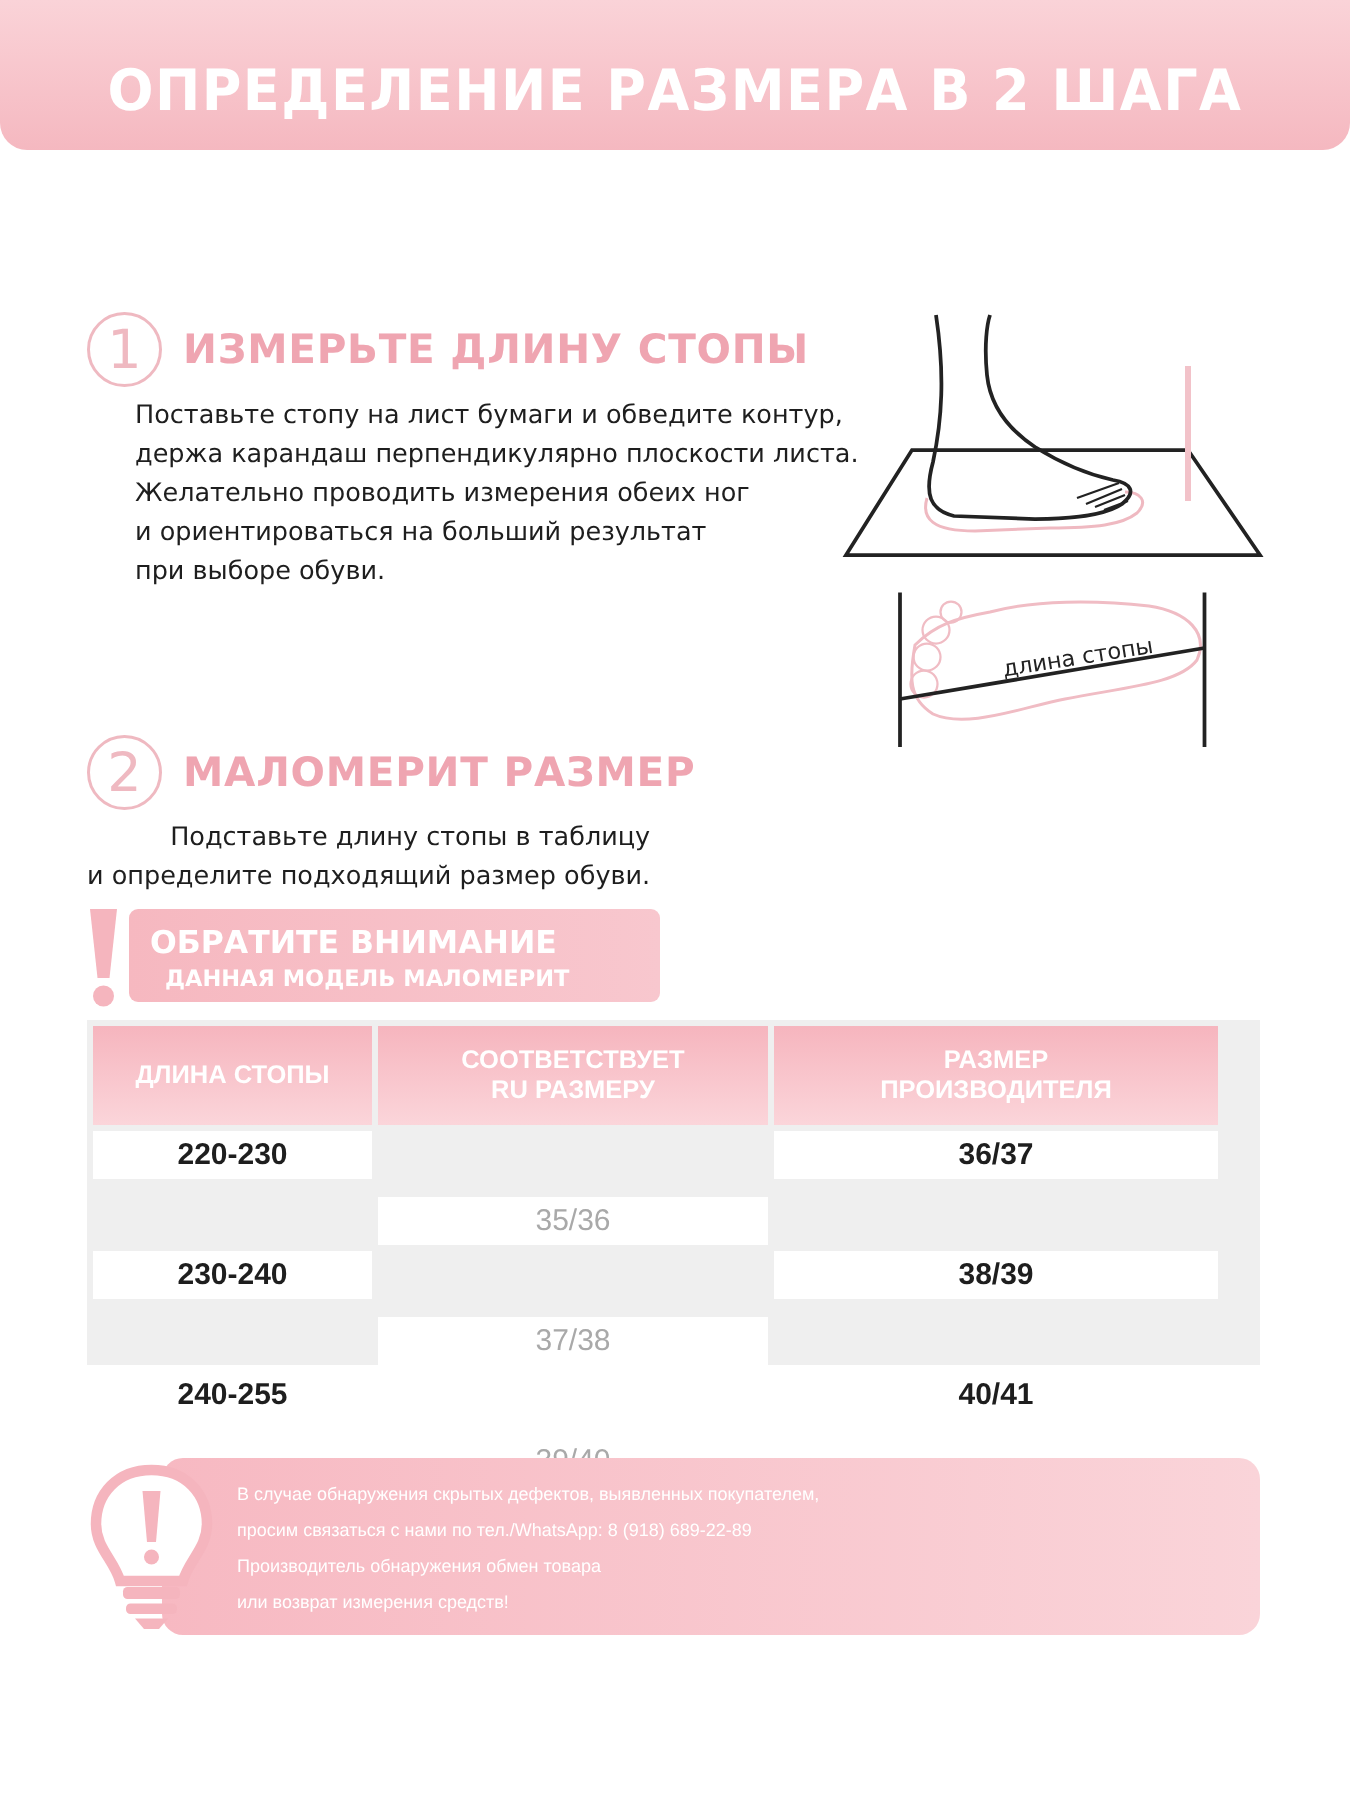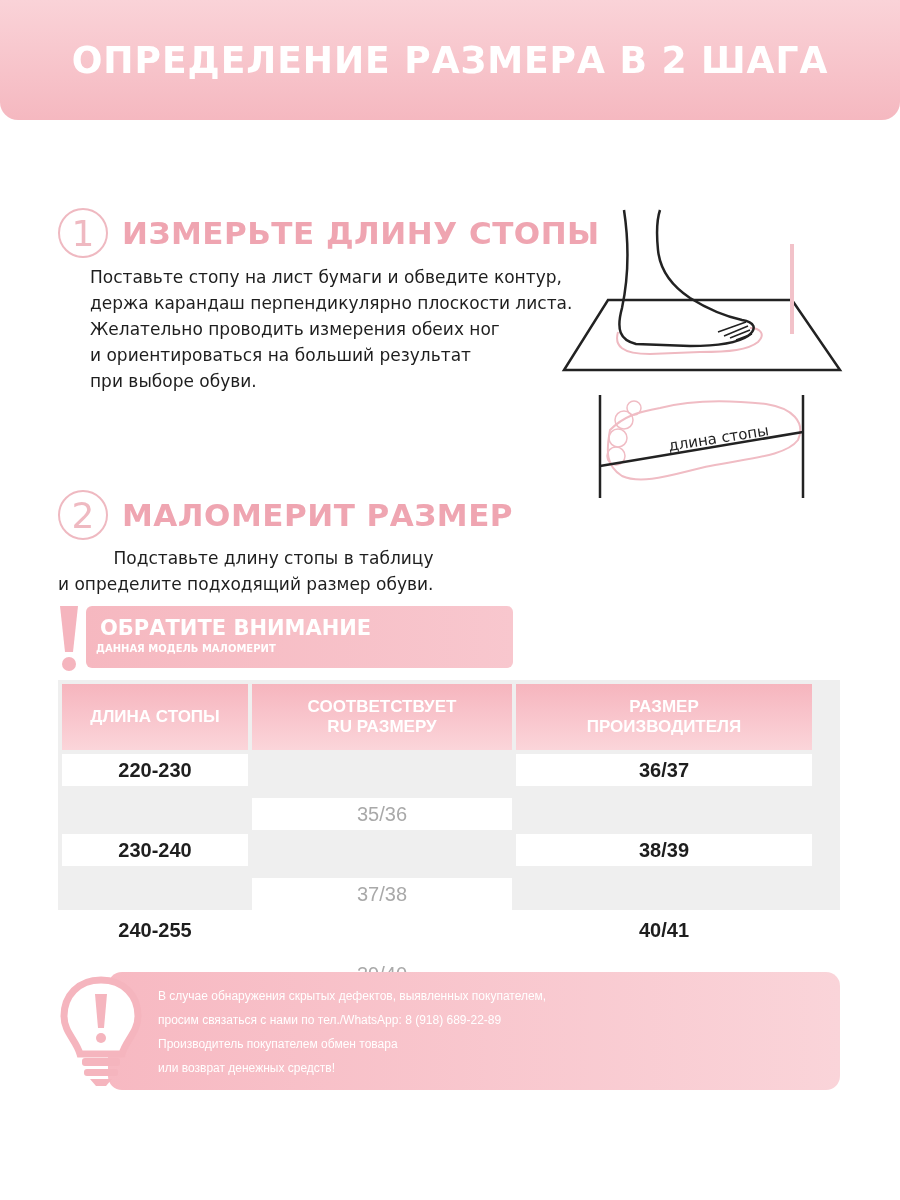--- a/index.html
+++ b/index.html
@@ -1,39 +1,39 @@
 <!DOCTYPE html>
 <html><head>
 <meta charset="utf-8">
 <style>
   html, body { margin:0; padding:0; }
   body { width:900px; height:1200px; background:#ffffff; position:relative; overflow:hidden;
          font-family:"Liberation Sans", sans-serif; color:#1e1e1e; }
-  .banner { position:absolute; left:0; top:0; width:900px; height:120px;
+  .banner { position:absolute; left:0; top:0; width:900px; height:100px;
             background:linear-gradient(180deg,#fad3d8 0%,#f5b8c0 100%);
             border-radius:0 0 18px 18px; }
   .banner-title { position:absolute; left:0; width:900px; top:38px; text-align:center;
                   color:#fff; font-weight:bold; font-size:38px; letter-spacing:1px;
                   font-family:"DejaVu Sans", sans-serif; transform:scaleX(0.95); }
   .step-head { position:absolute; display:flex; align-items:center; }
   .step-num { width:46px; height:46px; border:2px solid #efb9c1; border-radius:50%;
               color:#efb9c1; font-size:36px; display:flex; align-items:center; justify-content:center;
               font-family:"DejaVu Sans", sans-serif; }
-  .step-title { margin-left:14px; color:#efa5b1; font-weight:bold; font-size:31px;
+  .step-title { margin-left:14px; color:#efa5b1; font-weight:bold; font-size:27px;
                 font-family:"DejaVu Sans", sans-serif; letter-spacing:0.5px; }
   .para { position:absolute; font-size:17px; line-height:26px; color:#1e1e1e; font-weight:500;
           font-family:"DejaVu Sans", sans-serif; }
   .para div { white-space:nowrap; }
   .note { position:absolute; left:58px; top:604px; }
   .note-excl { position:absolute; left:0; top:0; width:22px; height:68px; }
-  .note-box { position:absolute; left:28px; top:2px; width:427px; height:62px;
+  .note-box { position:absolute; left:28px; top:2px; width:354px; height:62px;
               background:linear-gradient(90deg,#f6b8c0 0%,#f8c7ce 100%); border-radius:6px; }
   .note-l1 { position:absolute; left:14px; top:10px; color:#fff; font-weight:bold; font-size:21px;
              font-family:"DejaVu Sans", sans-serif; white-space:nowrap; }
-  .note-l2 { position:absolute; left:10px; top:37px; color:#fff; font-weight:bold; font-size:10px;
+  .note-l2 { position:absolute; left:24px; top:37px; color:#fff; font-weight:bold; font-size:15px;
              font-family:"DejaVu Sans", sans-serif; white-space:nowrap; }
   .table { position:absolute; left:58px; top:680px; width:782px; height:230px; background:#efefef;
            padding:4px; box-sizing:border-box; }
   .trow { display:flex; gap:4px; margin-bottom:4px; }
   .cell { background:#fff; display:flex; align-items:center; justify-content:center; text-align:center;
           font-family:"Liberation Sans Narrow","Liberation Sans", sans-serif; font-weight:bold; font-size:20px; }
   .hcell { background:linear-gradient(180deg,#f6b5be 0%,#fbd5da 100%); color:#fff; font-size:17px;
            line-height:20px; height:66px; transform:none; }
   .c1 { width:186px; } .c2 { width:260px; } .c3 { width:296px; }
   .drow .cell { height:32px; }
@@ -156,16 +156,16 @@
     <path d="M41,4 C18,4 4,20 4,40 C4,56 16,64 20,78 L62,78 C66,64 78,56 78,40 C78,20 64,4 41,4 Z" fill="#fff" stroke="#f5b5be" stroke-width="7"></path>
     <rect x="22" y="82" width="38" height="8" rx="3" fill="#f5b5be"></rect>
     <rect x="24" y="93" width="34" height="7" rx="3" fill="#f5b5be"></rect>
     <path d="M30,103 L52,103 L46,110 L36,110 Z" fill="#f5b5be"></path>
     <polygon points="35,18 47,18 44,52 38,52" fill="#f5b5be"></polygon>
     <circle cx="41" cy="62" r="5" fill="#f5b5be"></circle>
   </svg>
   <div class="ftr-text">
     <div>В случае обнаружения скрытых дефектов, выявленных покупателем,</div>
     <div>просим связаться с нами по тел./WhatsApp: 8 (918) 689-22-89</div>
-    <div>Производитель покупателем обмен товара</div>
-    <div>или возврат денежных средств!</div>
+    <div>Производитель обнаружения обмен товара</div>
+    <div>или возврат измерения средств!</div>
   </div>
 </div>
 
 </body></html>

